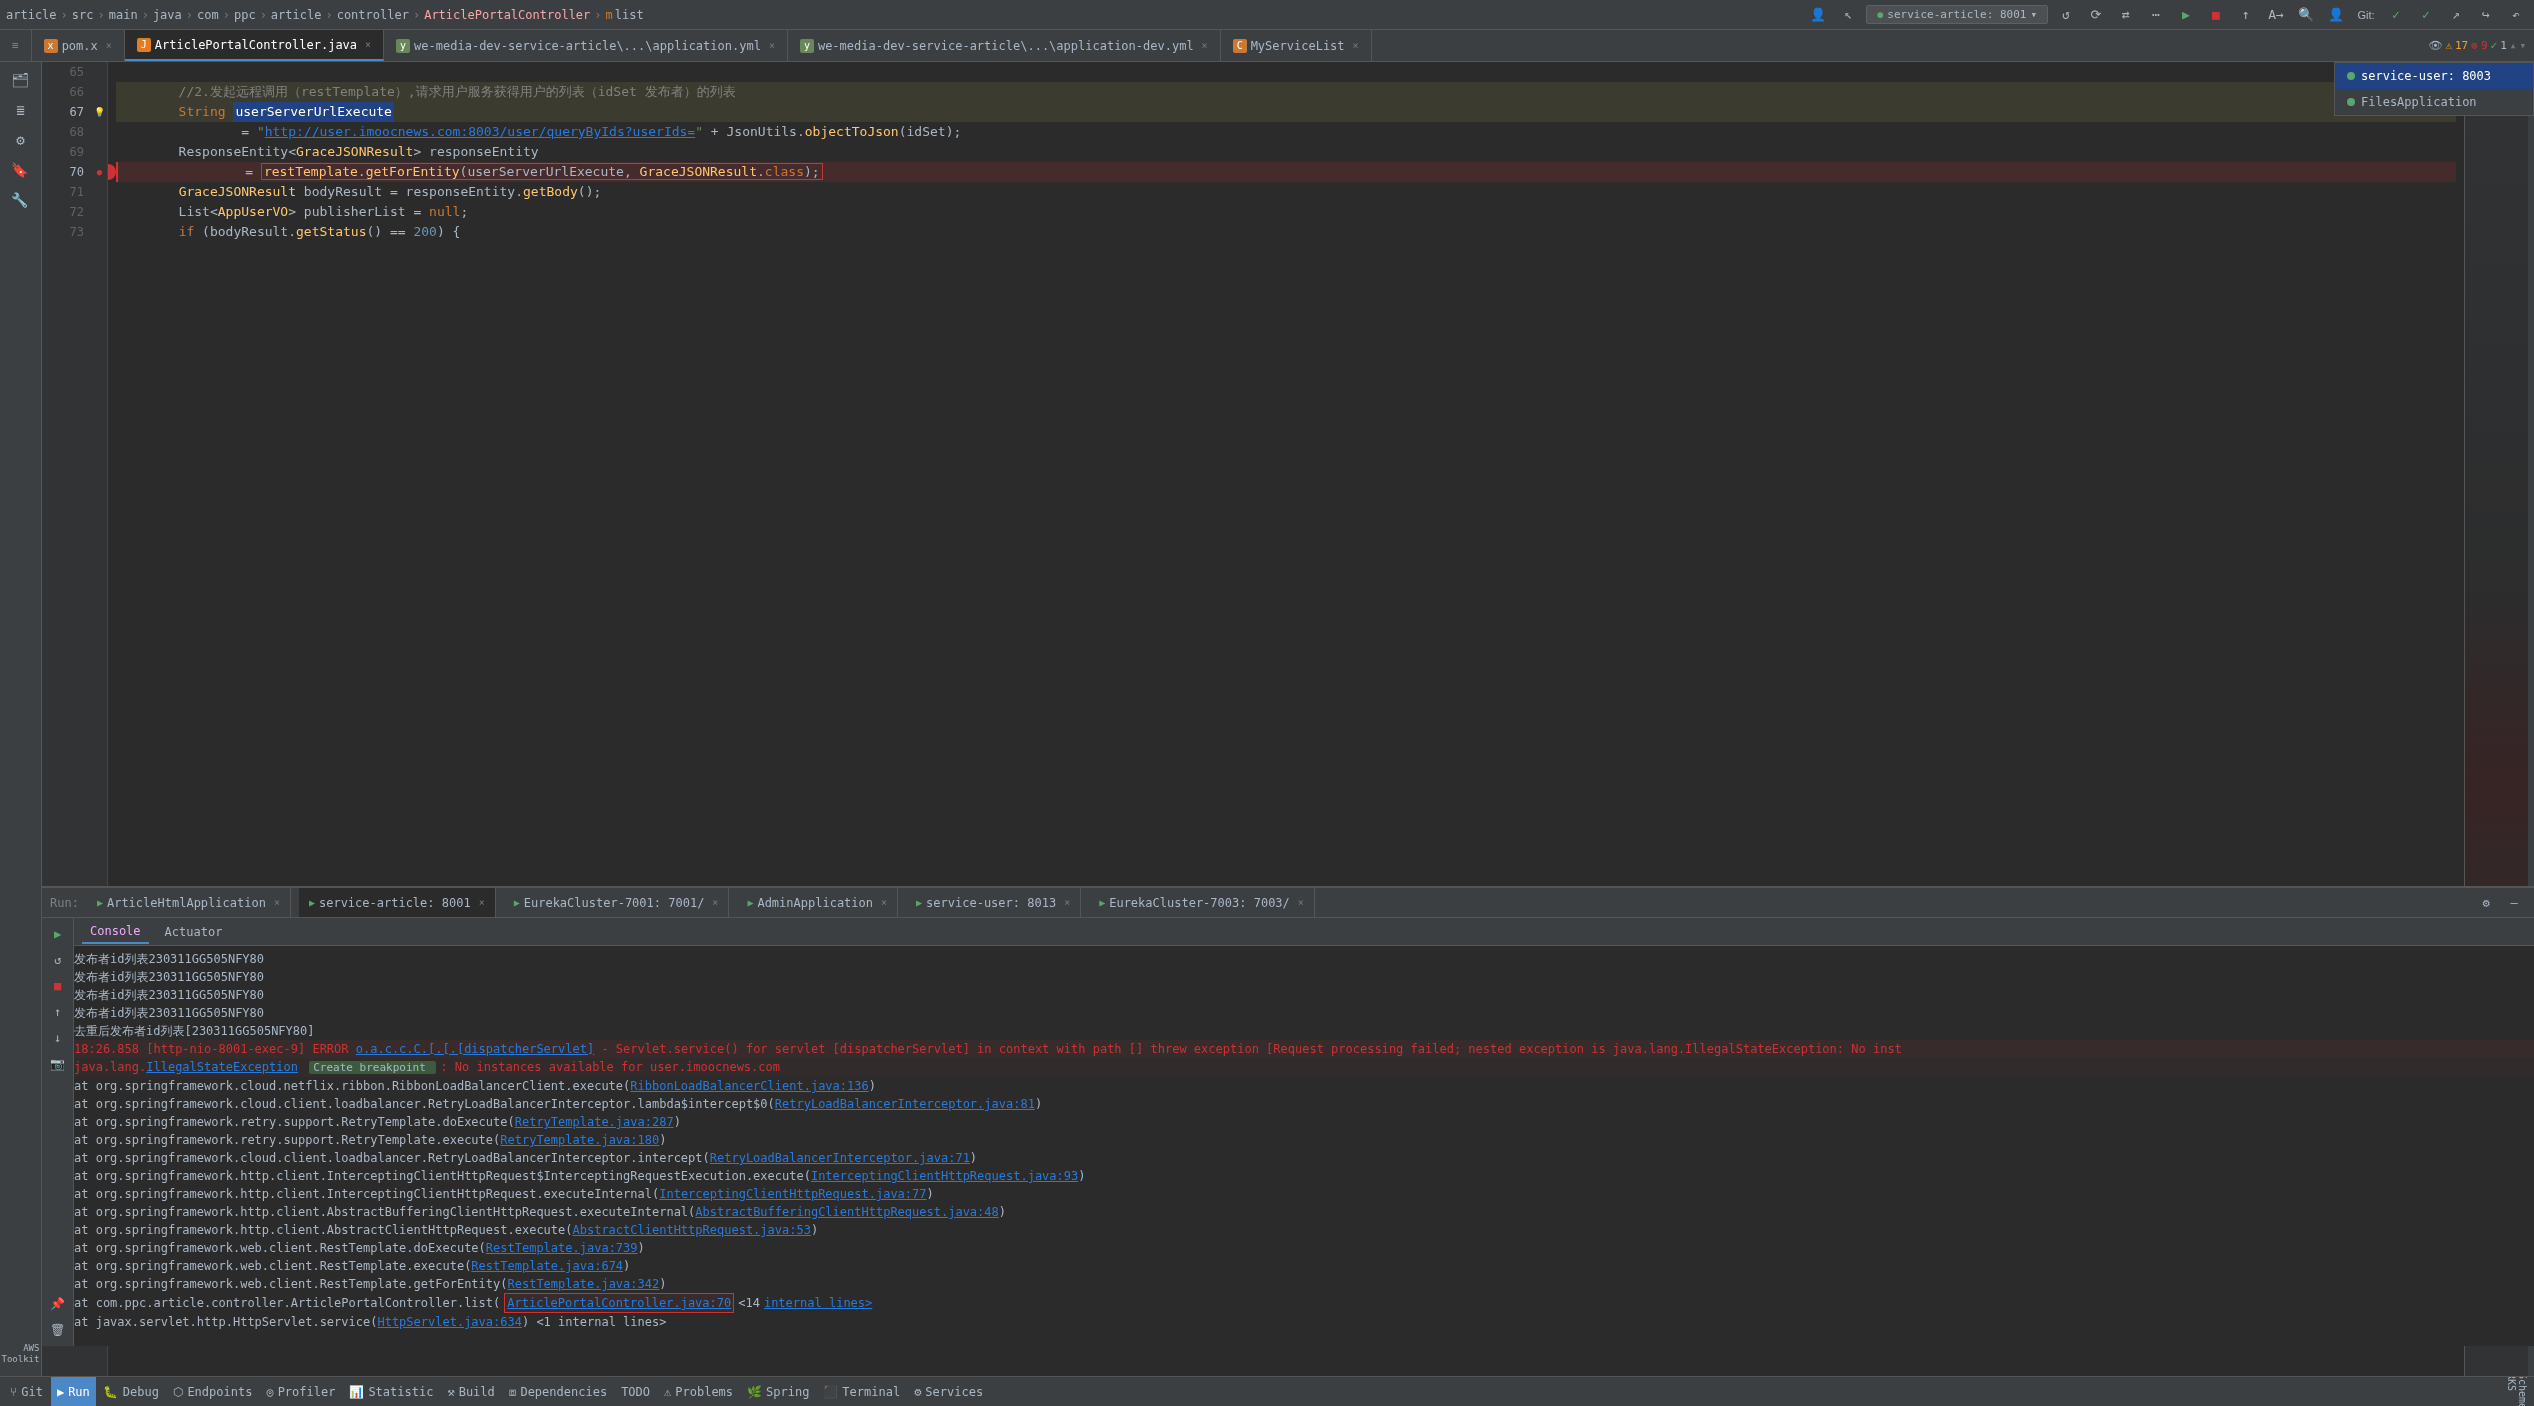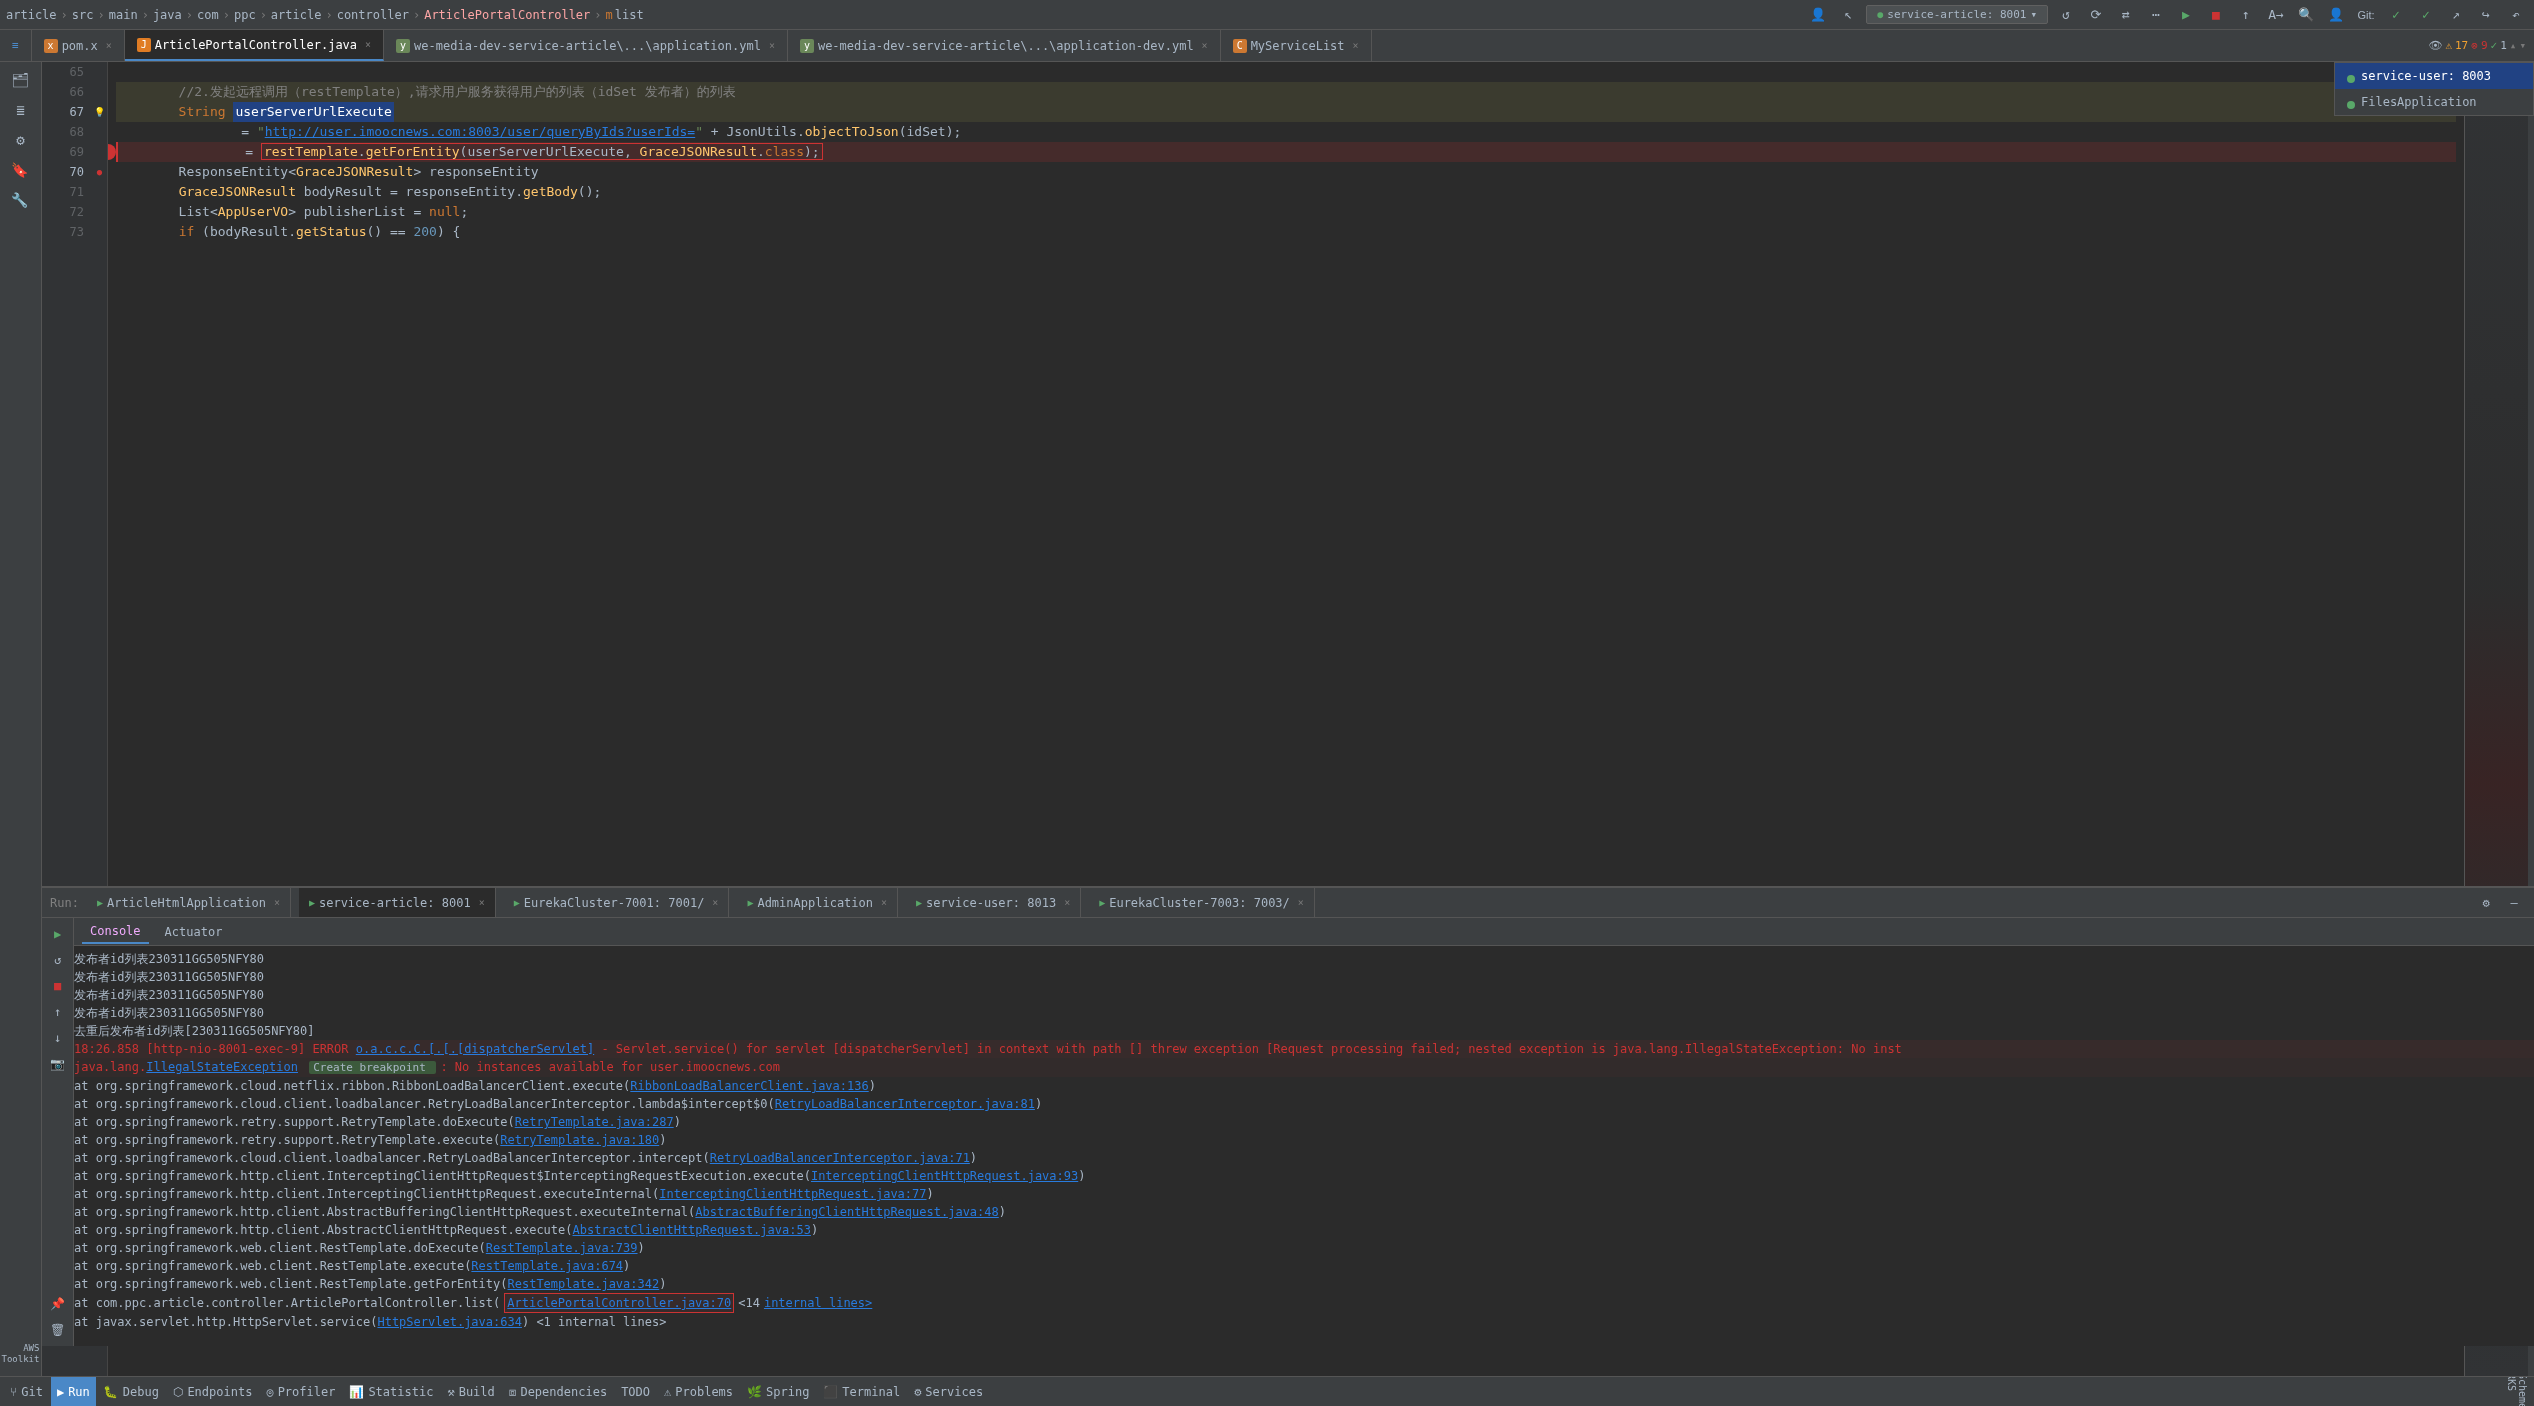--- a/index.html
+++ b/index.html
@@ -74,21 +74,21 @@
 
     
     #console-tabs { display: flex; align-items: center; height: 28px; background: #3c3f41; border-bottom: 1px solid #555; padding: 0 8px; gap: 8px; }
     .console-tab { padding: 4px 8px; font-size: 12px; color: #a9b7c6; cursor: pointer; }
     .console-tab.active { border-bottom: 2px solid #4a88c7; color: #f0abfc; }
 
     #console-content { flex: 1; overflow-y: auto; padding: 4px 8px; font-size: 12px; line-height: 18px; }
     .log-line { white-space: nowrap; overflow: hidden; text-overflow: ellipsis; color: #a9b7c6; }
     .log-line.error { color: #cc3333; }
     .log-line .link { color: #287bde; text-decoration: underline; }
-    .service-dropdown-item { display: flex; align-items: flex-end; gap: 6px; padding: 6px 12px; cursor: pointer; font-size: 12px; color: #a9b7c6; }
+    .service-dropdown-item { display: flex; align-items: center; gap: 6px; padding: 6px 12px; cursor: pointer; font-size: 12px; color: #a9b7c6; }
     .service-dropdown-item.active { background: #214283; color: white; }
     .service-green-dot { width: 8px; height: 8px; background: #59a869; border-radius: 50%; }
 
     
     #status-bar { height: 30px; background: #3c3f41; border-top: 1px solid #555; display: flex; align-items: center; padding: 0 8px; gap: 16px; font-size: 11px; color: #a9b7c6; overflow: hidden; }
     .status-item { display: flex; align-items: center; gap: 4px; cursor: pointer; padding: 0 6px; height: 100%; }
     .status-item.active { background: #4a88c7; color: white; }
 
     
     #console-left-tools { display: flex; flex-direction: column; align-items: center; width: 32px; background: #3c3f41; border-right: 1px solid #555; padding: 4px 0; gap: 2px; }
@@ -258,27 +258,27 @@
         </div>
 
         <div class="code-line highlighted">
           <span class="kw">        String </span><span style="background:#214283; color:#fff; padding: 0 2px">userServerUrlExecute</span>
         </div>
 
         <div class="code-line">
           <span>                = <span class="str">"<span class="link">http://user.imoocnews.com:8003/user/queryByIds?userIds=</span>"</span> + JsonUtils.<span style="color:#ffc66d">objectToJson</span>(idSet);</span>
         </div>
 
+        <div class="code-line">
+          <span>        ResponseEntity&lt;<span class="cls">GraceJSONResult</span>&gt; responseEntity</span>
+        </div>
+
         <div class="code-line error-line" style="position:relative;">
           <span style="display:inline-block; width:16px; height:16px; background:#cc3333; border-radius:50%; margin-right:4px; flex-shrink:0; vertical-align:middle; position:absolute; left:-18px; top:2px;"></span>
           <span style="padding-left:2px">                = <span style="border:1px solid #cc3333; padding:0 2px"><span class="fn">restTemplate</span>.<span class="fn">getForEntity</span>(<span>userServerUrlExecute</span>, <span class="cls">GraceJSONResult</span>.<span class="kw">class</span>);</span></span>
-        </div>
-
-        <div class="code-line">
-          <span>        ResponseEntity&lt;<span class="cls">GraceJSONResult</span>&gt; responseEntity</span>
         </div>
 
         <div class="code-line">
           <span>        <span class="cls">GraceJSONResult</span> bodyResult = responseEntity.<span class="fn">getBody</span>();</span>
         </div>
 
         <div class="code-line">
           <span>        List&lt;<span class="cls">AppUserVO</span>&gt; publisherList = <span class="kw">null</span>;</span>
         </div>
 

